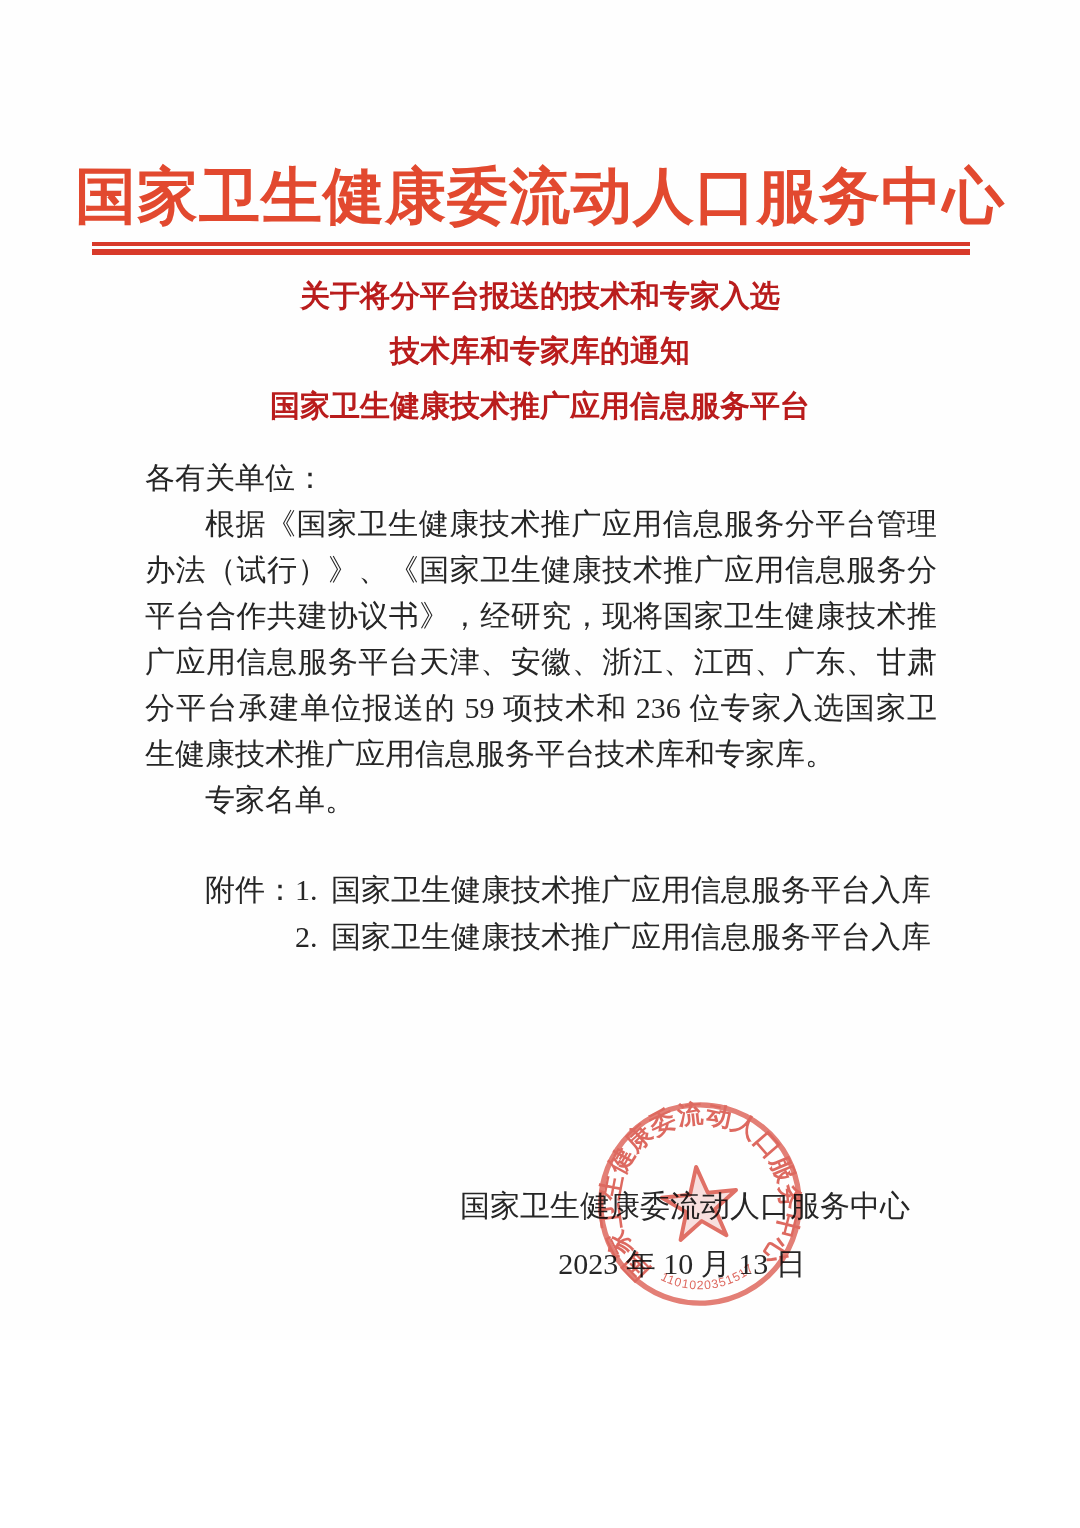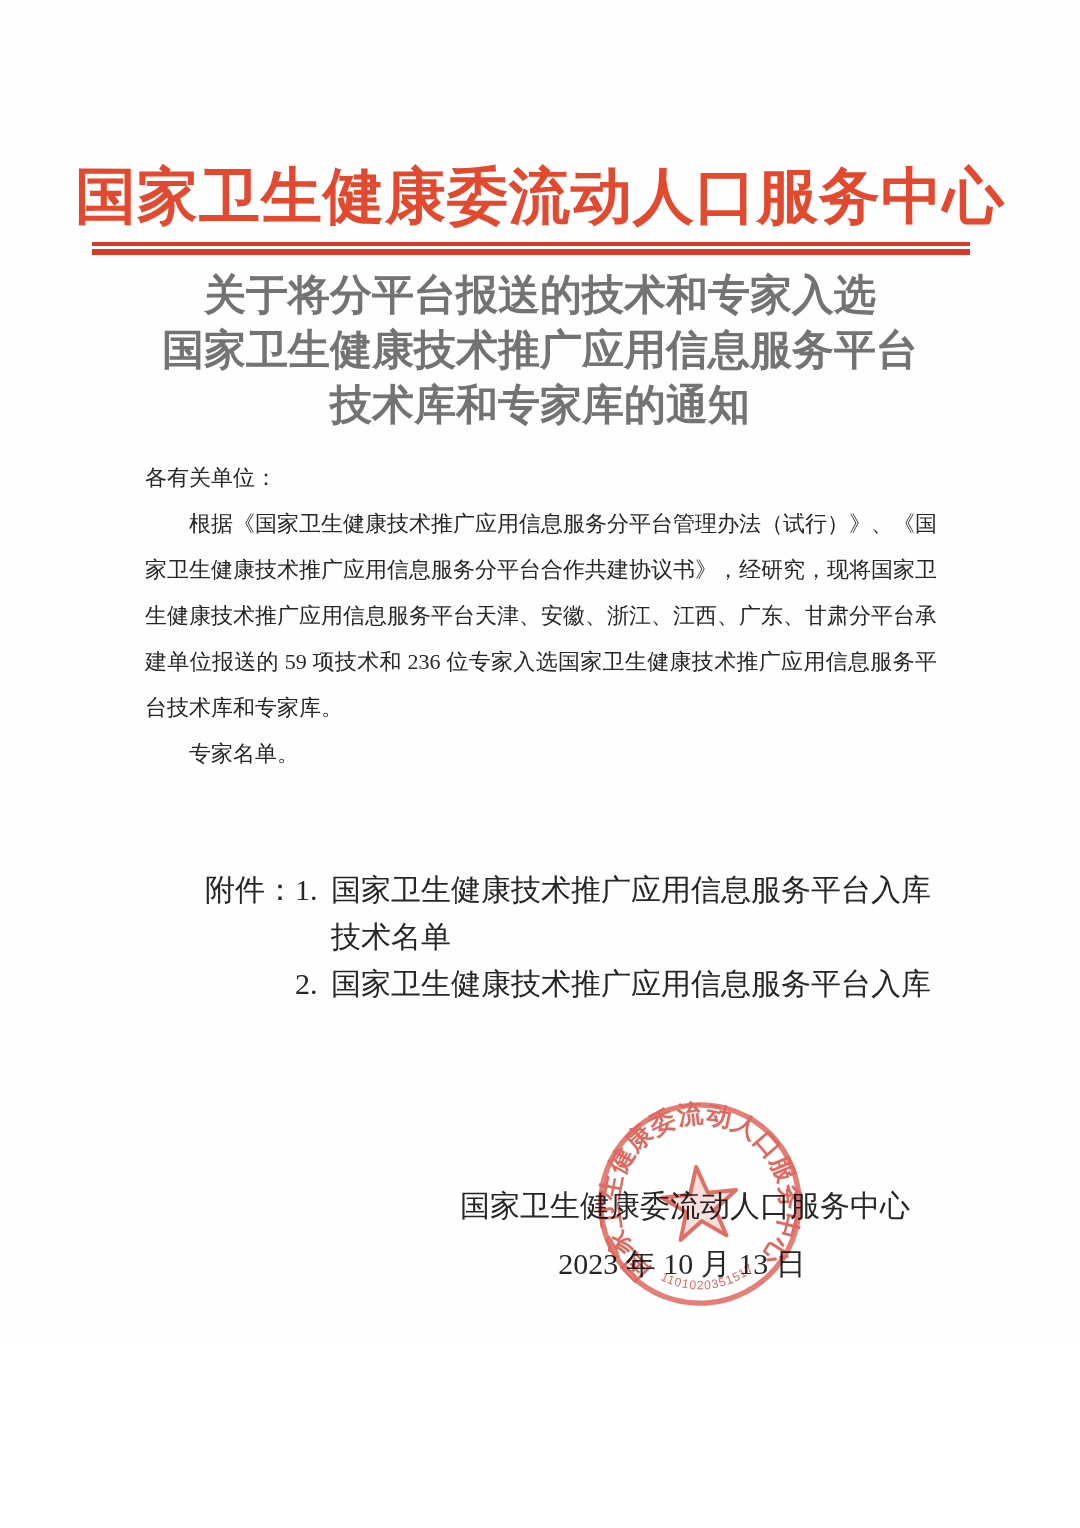--- a/index.html
+++ b/index.html
@@ -16,26 +16,26 @@
   }
   
   .rule{position:absolute;left:92px;width:878px;}
   .rule-top{top:242px;}
   .rule-bottom{top:1402px;}
   .rule .bar-thin{height:4px;background:#d83a2a;margin-bottom:3px;}
   .rule .bar-thick{height:6px;background:#d83a2a;}
   
   .doc-title{
     position:absolute;top:268px;left:0;width:100%;
-    text-align:center;font-size:42px;font-weight:bold;line-height:55px;color:#737373;
+    text-align:center;font-size:30px;font-weight:bold;line-height:55px;color:#b91c1c;
   }
   
   .body-block{
     position:absolute;left:145px;top:455px;width:792px;
-    font-size:22px;line-height:46px;
+    font-size:30px;line-height:46px;
   }
   .body-block p{margin:0;}
   .para{text-indent:2em;text-align:justify;}
   .closing{text-indent:2em;}
   
   .attachments{
     position:absolute;left:205px;top:866px;
     font-size:30px;line-height:47px;display:flex;justify-content:flex-end;
   }
   .attach-label{flex:none;}
@@ -62,38 +62,37 @@
 
   <div class="letterhead">国家卫生健康委流动人口服务中心</div>
 
   <div class="rule rule-top">
     <div class="bar-thin"></div>
     <div class="bar-thick"></div>
   </div>
 
   <div class="doc-title">
     <div>关于将分平台报送的技术和专家入选</div>
+    <div>技术库和专家库的通知</div>
     <div>国家卫生健康技术推广应用信息服务平台</div>
-    <div>技术库和专家库的通知</div>
   </div>
 
   <div class="body-block">
     <p class="salutation">各有关单位：</p>
     <p class="para">根据《国家卫生健康技术推广应用信息服务分平台管理办法（试行）》、《国家卫生健康技术推广应用信息服务分平台合作共建协议书》，经研究，现将国家卫生健康技术推广应用信息服务平台天津、安徽、浙江、江西、广东、甘肃分平台承建单位报送的 59 项技术和 236 位专家入选国家卫生健康技术推广应用信息服务平台技术库和专家库。</p>
     <p class="closing">专家名单。</p>
   </div>
 
   <div class="attachments">
     <span class="attach-label">附件：</span>
     <div class="attach-items">
       <div class="attach-item">
         <span class="attach-num">1.</span>
         <span class="attach-text">
           <div>国家卫生健康技术推广应用信息服务平台入库</div>
-          <div>技术名单</div>
         </span>
       </div>
       <div class="attach-item">
         <span class="attach-num">2.</span>
         <span class="attach-text">
           <div>国家卫生健康技术推广应用信息服务平台入库</div>
         </span>
       </div>
     </div>
   </div>

